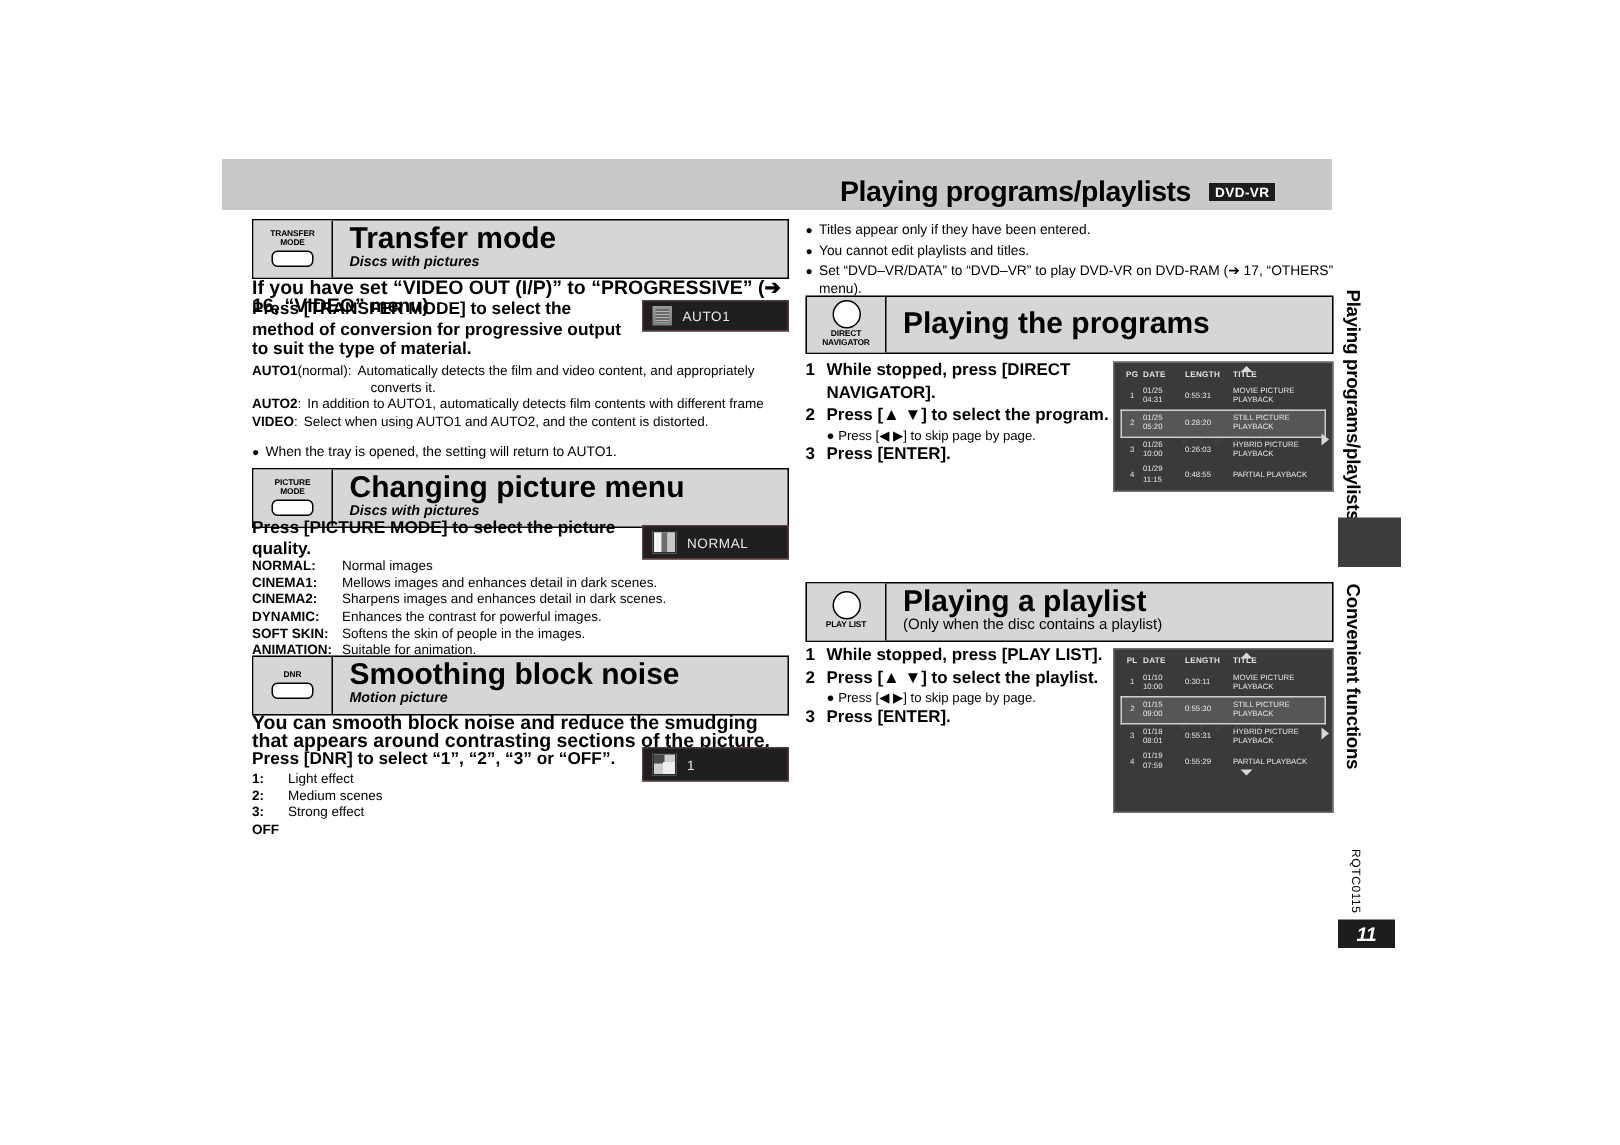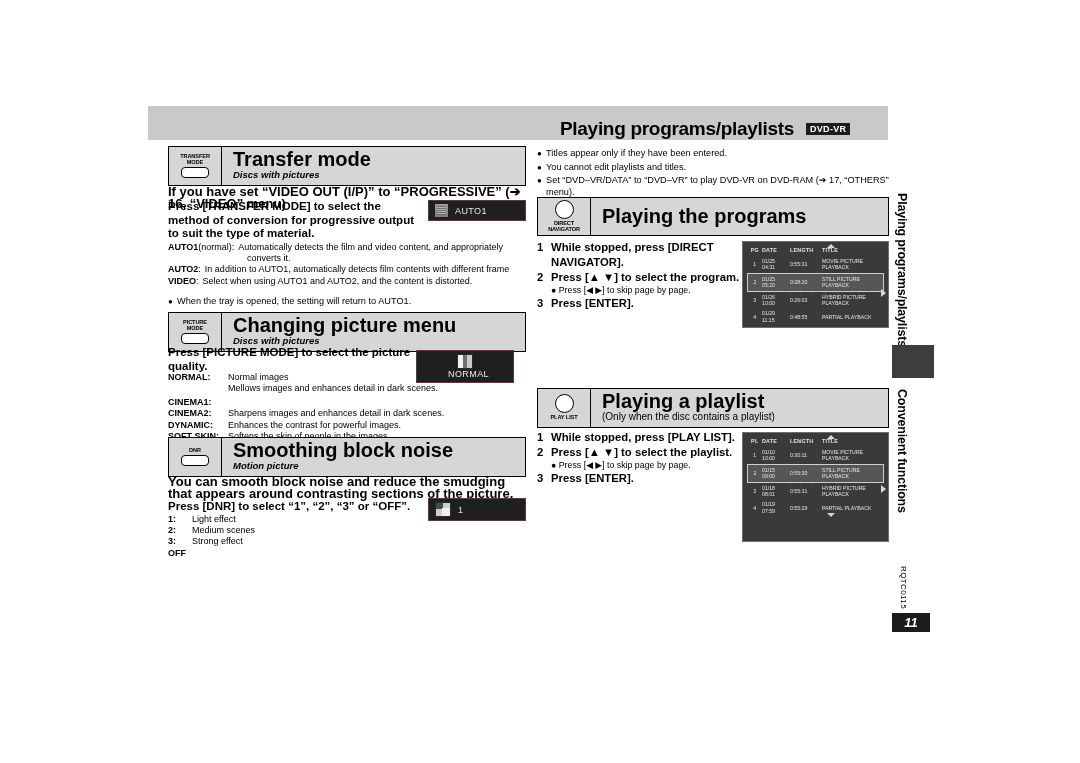--- a/index.html
+++ b/index.html
@@ -199,36 +199,36 @@
       <div class="btnchip"></div>
     </div>
     <div class="sectext">
       <div class="sectitle">Changing picture menu</div>
       <div class="secsub">Discs with pictures</div>
     </div>
   </div>
 
   <div class="lead" style="left:168px;top:346px;width:250px;">Press [PICTURE MODE] to select the picture quality.</div>
 
-  <div class="osdchip" style="left:416px;top:350px;width:84px;flex-direction:column;">
+  <div class="osdchip" style="left:428px;top:350px;width:84px;">
     <span class="ico-bars">
         <i></i>
         <i></i>
         <i></i>
       </span>
     <span class="lbl">NORMAL</span>
   </div>
 
   <div class="deflist" style="left:168px;top:372px;width:356px;">
     <div class="row">
         <span class="term" style="width:56px;">NORMAL:</span>
         <span class="desc">Normal images</span>
       </div>
     <div class="row">
-        <span class="term" style="width:56px;margin-top:14px;">CINEMA1:</span>
+        <span class="term" style="width:56px;">CINEMA1:</span>
         <span class="desc">Mellows images and enhances detail in dark scenes.</span>
       </div>
     <div class="row">
         <span class="term" style="width:56px;">CINEMA2:</span>
         <span class="desc">Sharpens images and enhances detail in dark scenes.</span>
       </div>
     <div class="row">
         <span class="term" style="width:56px;">DYNAMIC:</span>
         <span class="desc">Enhances the contrast for powerful images.</span>
       </div>

